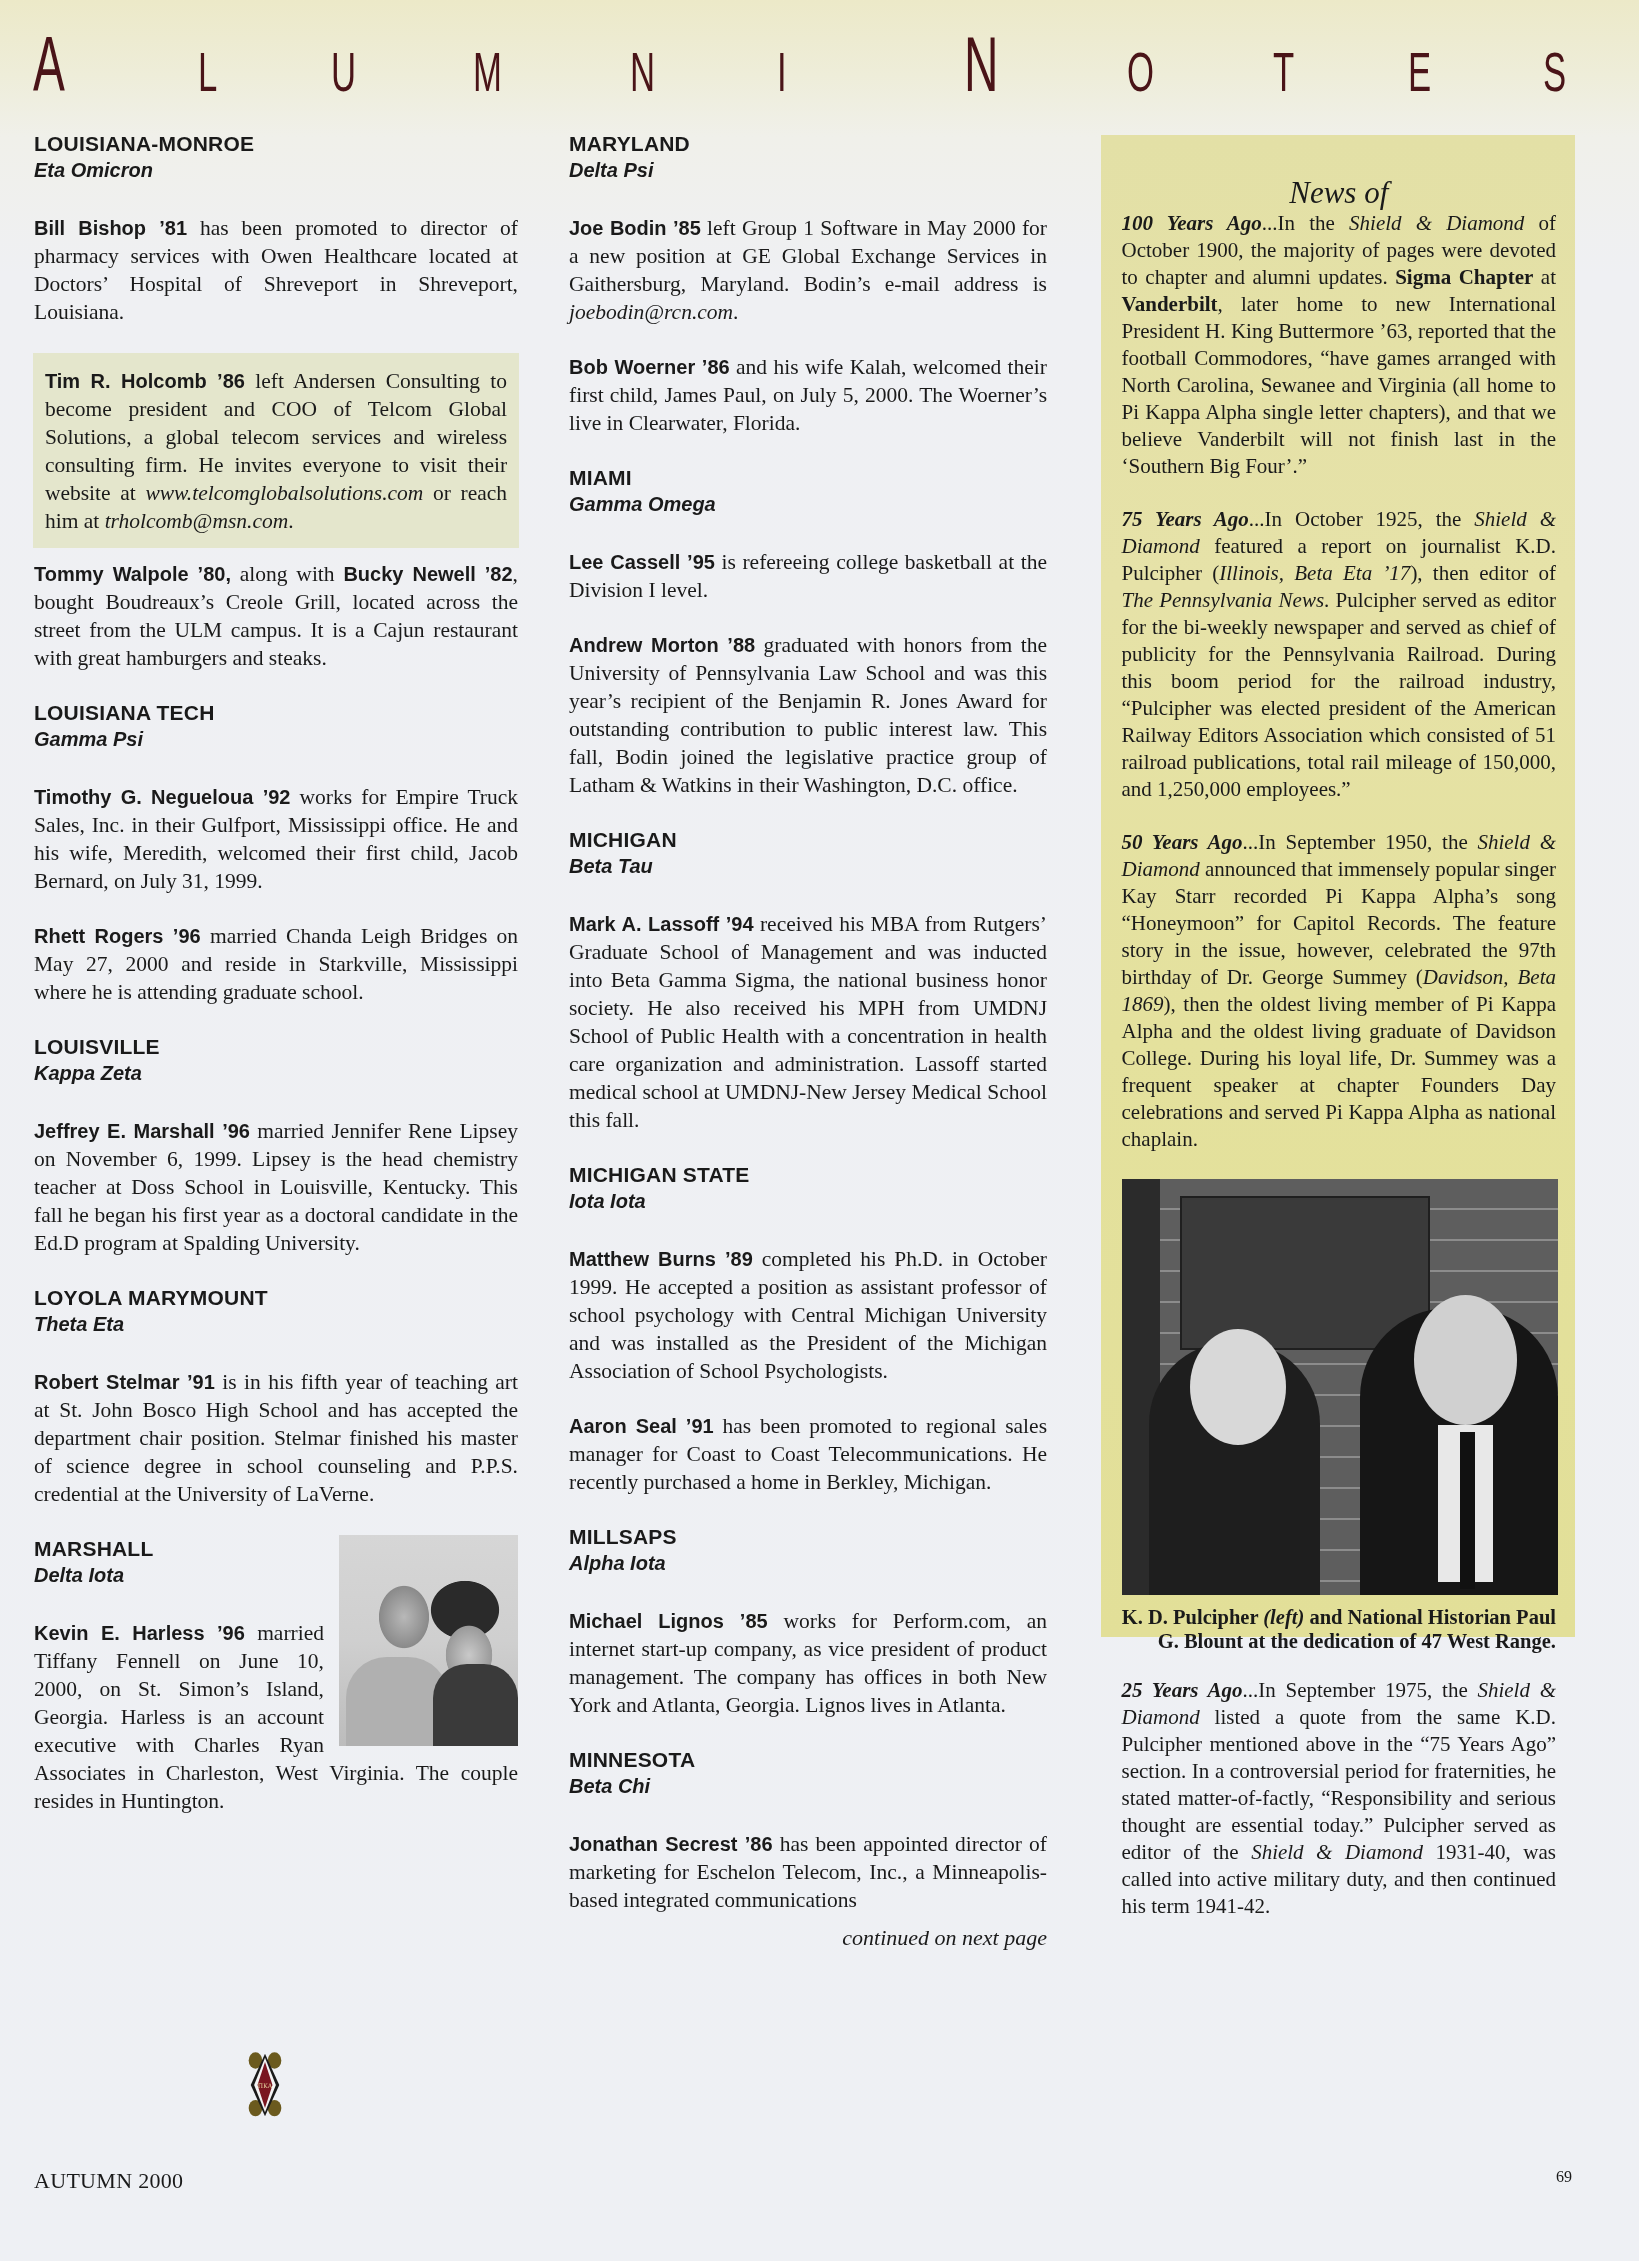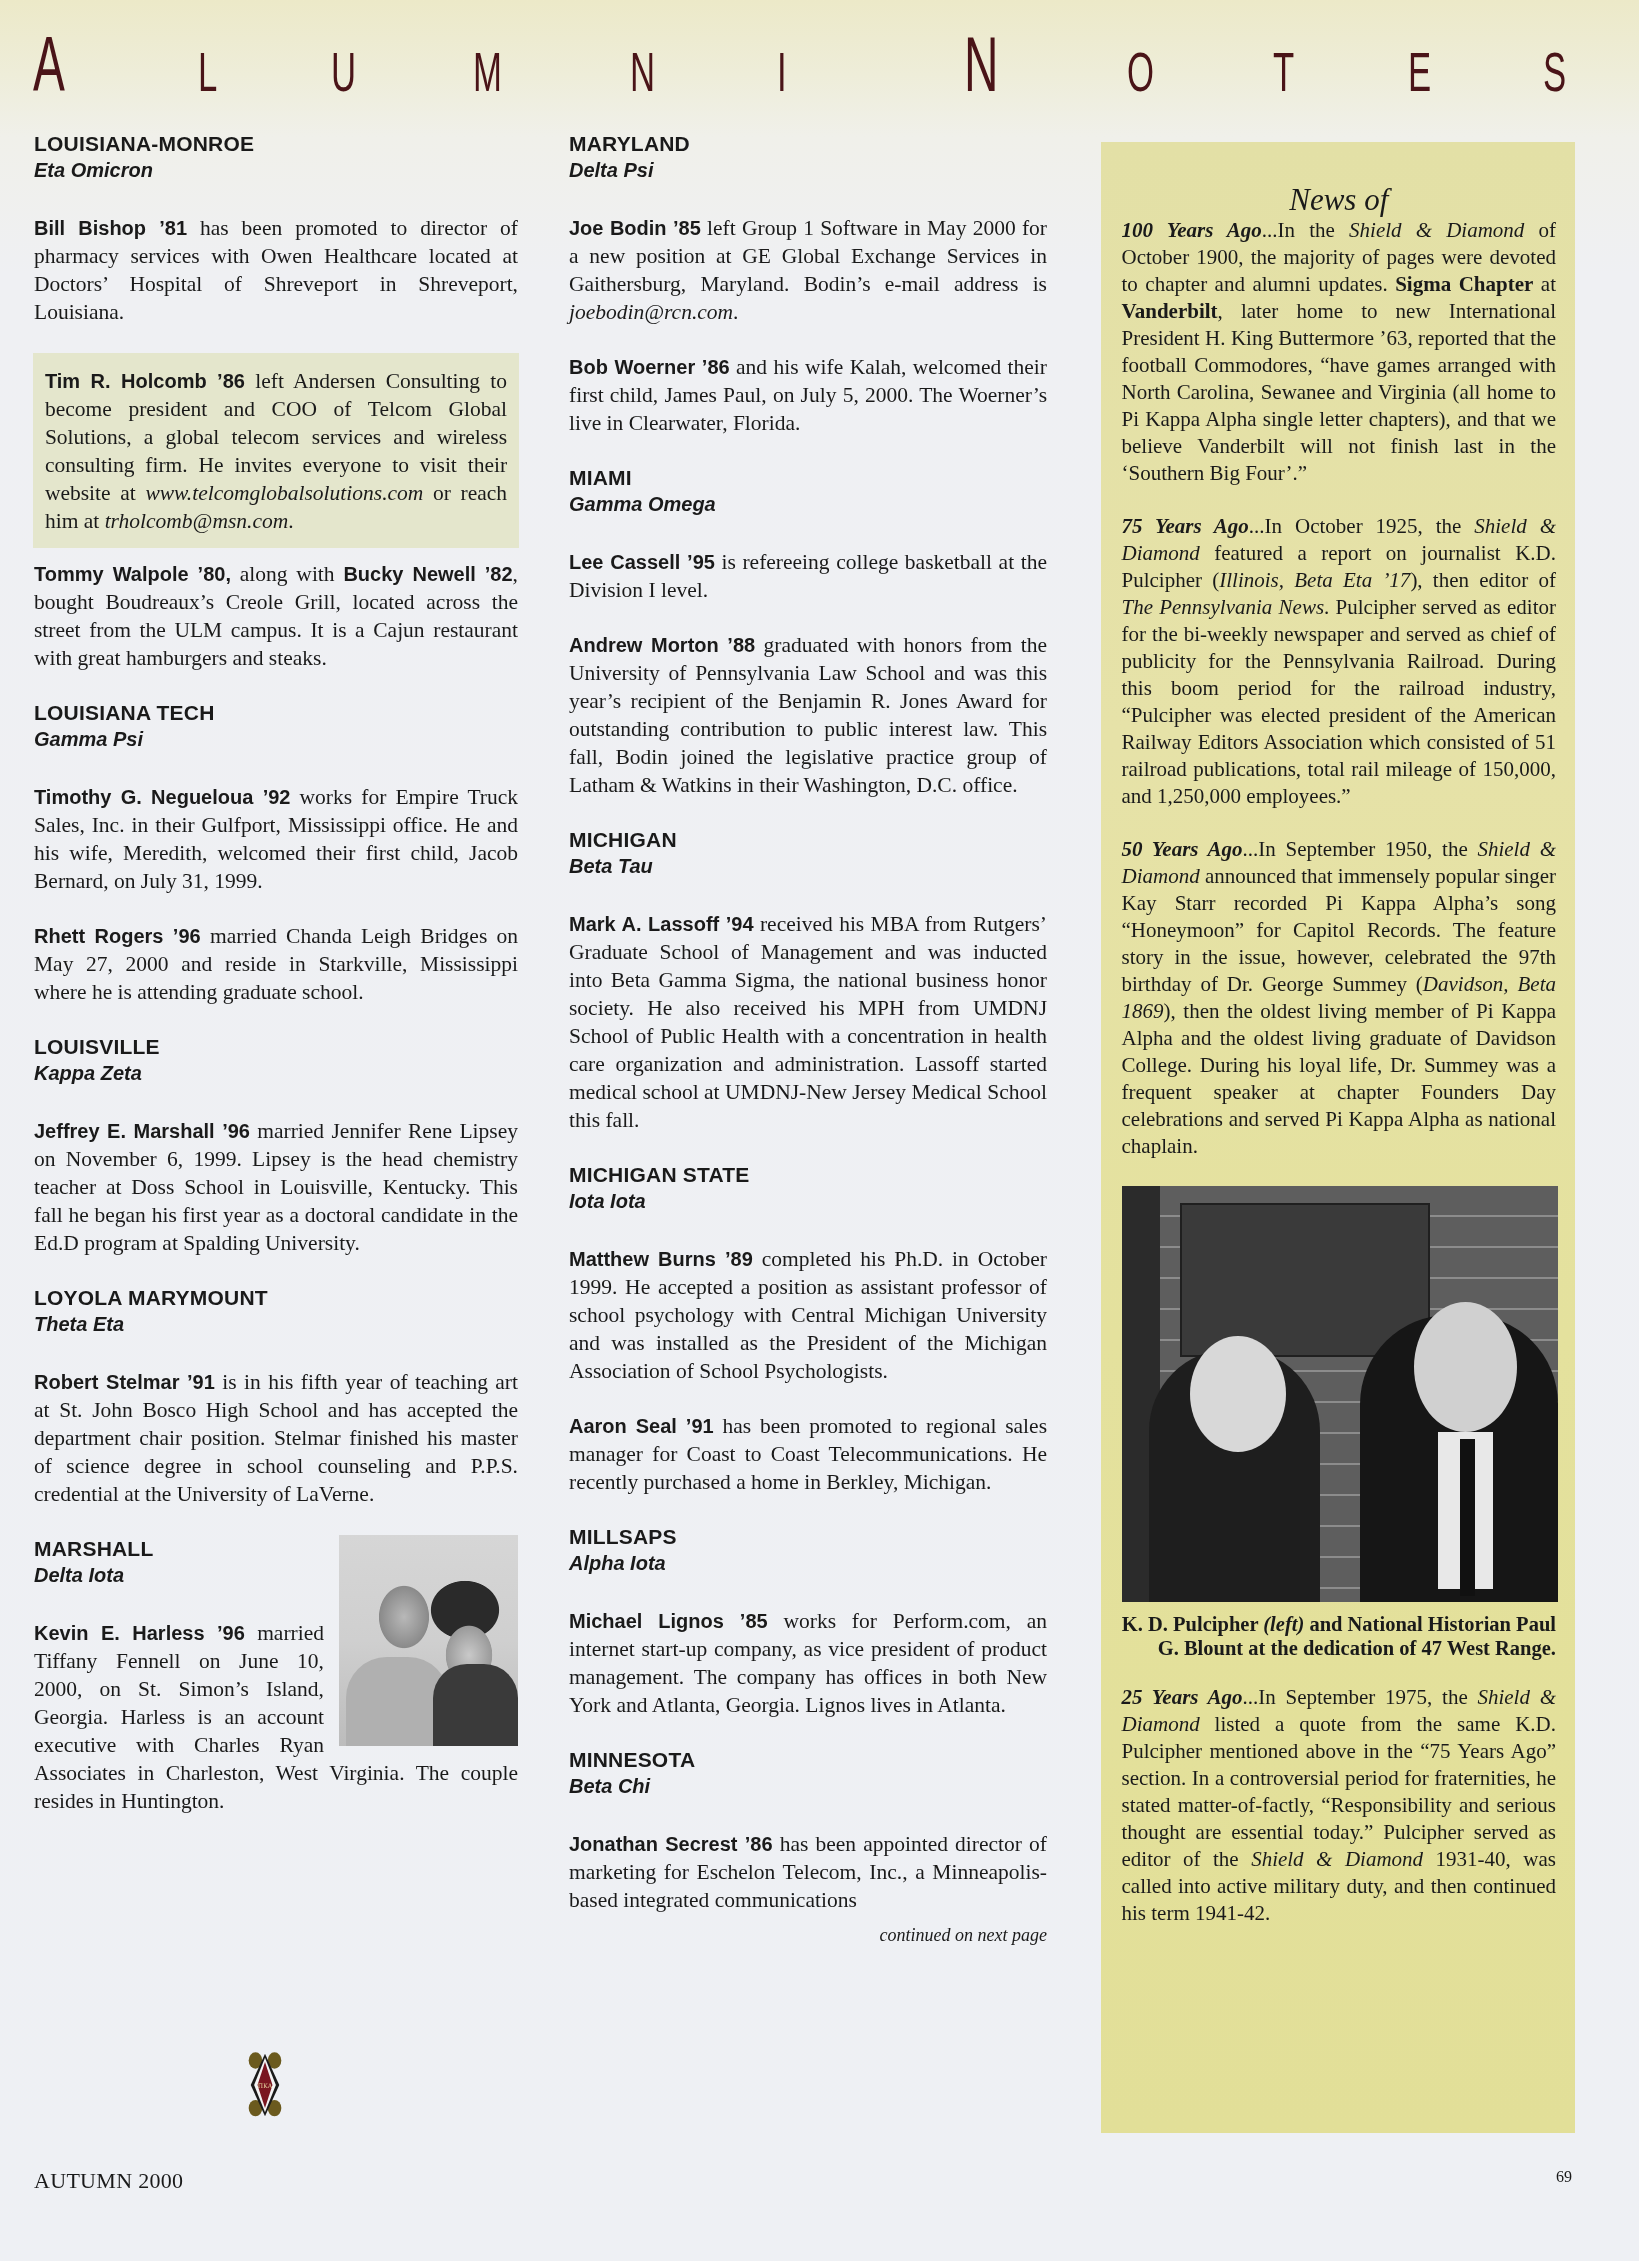--- a/index.html
+++ b/index.html
@@ -34,24 +34,24 @@
     float: right; width: 179px; height: 211px; margin: 0 0 6.8px 15px;
     background: radial-gradient(ellipse 41px 51px at 65px 82px, #b8b8b8 0, #8a8a8a 60%, transparent 62%),
                 radial-gradient(ellipse 38px 48px at 130px 120px, #c9c9c9 0, #9a9a9a 60%, transparent 62%),
                 radial-gradient(ellipse 48px 41px at 126px 75px, #2a2a2a 0, #2a2a2a 70%, transparent 72%),
                 linear-gradient(180deg, #d6d6d6 0, #cfcfcf 50%, #bcbcbc 100%);
     position: relative; overflow: hidden;
   }
   .photo-couple .body1 { position: absolute; left: 6.8px; bottom: 0; width: 103px; height: 89px; background: #b0b0b0; border-radius: 41px 41px 0 0; }
   .photo-couple .body2 { position: absolute; right: 0; bottom: 0; width: 85px; height: 82px; background: #3a3a3a; border-radius: 34px 34px 0 0; }
 
-  .continued { text-align: right; font-style: italic; font-size: 18px; margin-top: -16.4px; }
+  .continued { text-align: right; font-style: italic; font-size: 22px; margin-top: -16.4px; }
 
   .sidebar {
-    position: absolute; left: 1101px; top: 142px; width: 474px; height: 1991px;
+    position: absolute; left: 1101px; top: 135px; width: 474px; height: 1502px;
     background: linear-gradient(180deg, #e3e0a6 0, #e6e2a8 30%, #e4e19d 60%, #e2df98 100%);
     box-sizing: border-box; padding: 41px 19px 0 20.5px;
   }
   .sidebar .kicker { text-align: center; font-style: italic; font-size: 31px; margin: 0; line-height: 1.1; }
   .sidebar .title { text-align: center; font-weight: bold; font-size: 42px; margin: 2.7px 0 24.6px 0; line-height: 1.1; letter-spacing: 0.7px; font-variant: small-caps; }
   .sidebar .item { font-size: 21px; line-height: 27px; text-align: justify; margin: 0 0 26px 0; }
   .sidebar .item .lead { font-weight: bold; font-style: italic; }
   .photo-plaque {
     width: 436px; height: 416px; margin: 4.1px 0 9.6px 0; position: relative; overflow: hidden;
     background: repeating-linear-gradient(180deg, #5e5e5e 0, #5e5e5e 29px, #8c8c8c 29px, #8c8c8c 31px),

